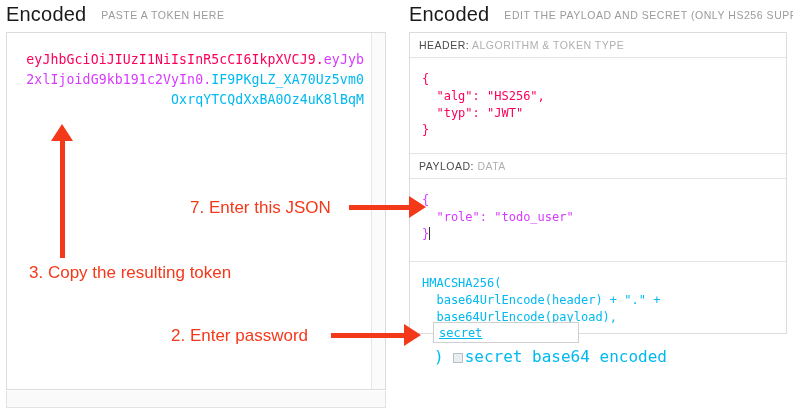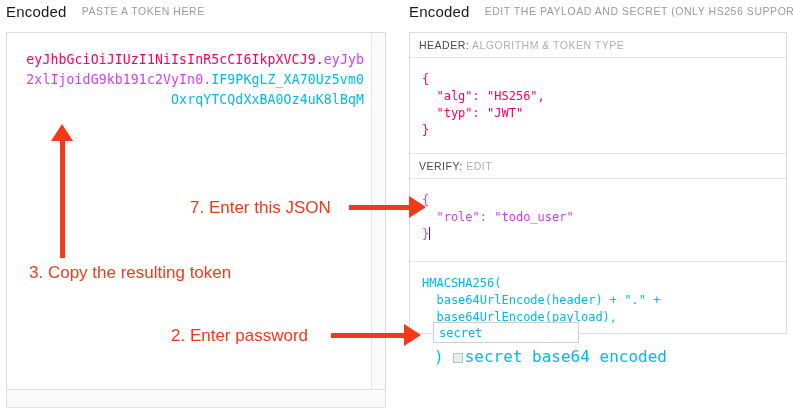--- a/index.html
+++ b/index.html
@@ -15,21 +15,21 @@
     font-family: "Liberation Sans", sans-serif;
     -webkit-font-smoothing: antialiased;
   }
 
   
   .col-title {
     position: absolute;
     white-space: nowrap;
   }
   .col-title .big {
-    font-size: 15px;
+    font-size: 20px;
     color: #1a1a1a;
     font-weight: 400;
     letter-spacing: 0.2px;
   }
   .col-title .sub {
     font-size: 10.5px;
     color: #9b9b9b;
     letter-spacing: 0.55px;
     margin-left: 15px;
     position: relative;
@@ -148,20 +148,21 @@
     height: 21px;
     border: 1px solid #cfcfcf;
     background: #ffffff;
     box-sizing: border-box;
     font-family: "DejaVu Sans Mono", monospace;
     font-size: 12px;
     line-height: 19px;
     color: #00b9f1;
     padding-left: 5px;
     outline: none;
+    text-decoration: underline;
   }
   #sig-close-line {
     position: absolute;
     left: 24px;
     top: 86px;
     white-space: nowrap;
     font-family: "DejaVu Sans Mono", monospace;
     font-size: 16px;
     color: #00b9f1;
   }
@@ -244,21 +245,21 @@
 
   <div class="dec-section-label">
     <span class="strong">HEADER:</span><span> ALGORITHM &amp; TOKEN TYPE</span>
   </div>
   <div class="dec-body" id="header-body">{
   "alg": "HS256",
   "typ": "JWT"
 }</div>
 
   <div class="dec-section-label">
-    <span class="strong">VERIFY:</span><span> EDIT</span>
+    <span class="strong">PAYLOAD:</span><span> DATA</span>
   </div>
   <div class="dec-body" id="payload-body"><span>{
   "role": "todo_user"
 }</span><span class="caret"></span></div>
 
   <div class="dec-body" id="signature-body"><span>HMACSHA256(
   base64UrlEncode(header) + "." +
   base64UrlEncode(payload),</span><input id="secret-input" type="text" value="secret" style=""><div id="sig-close-line"><span>)</span><span id="b64-checkbox"></span><span>secret base64 encoded</span></div></div>
 
 </div>

